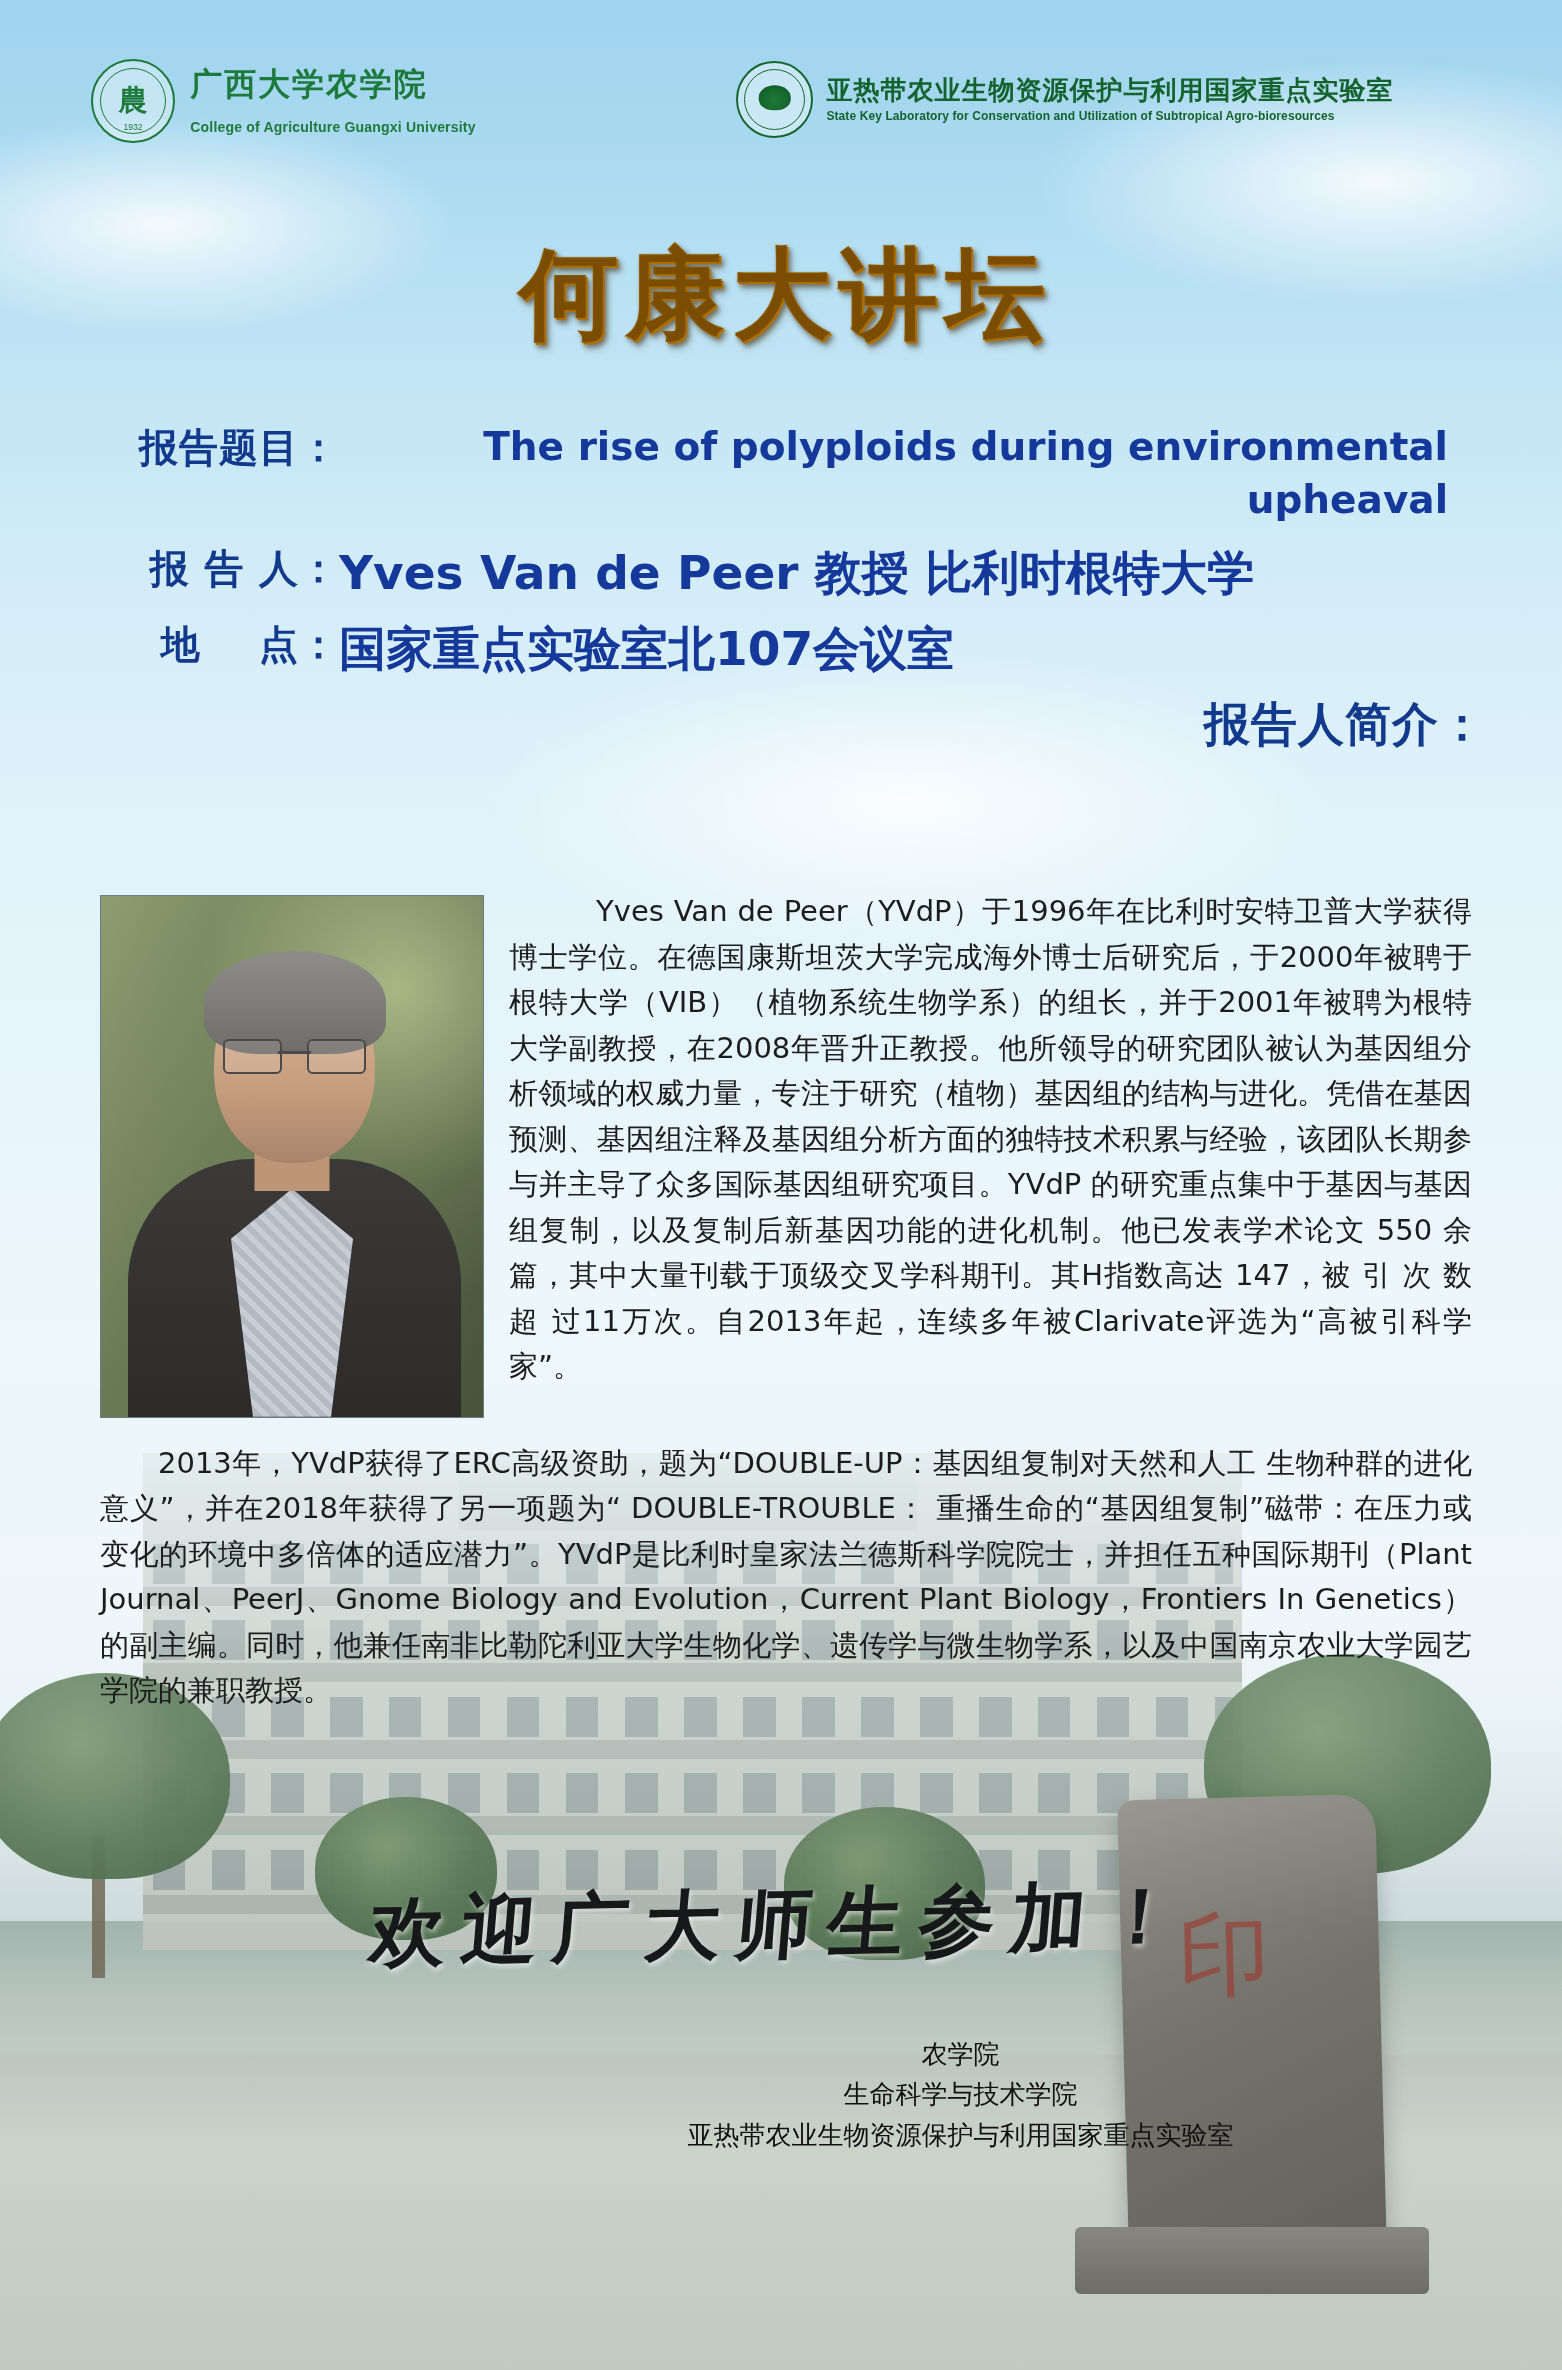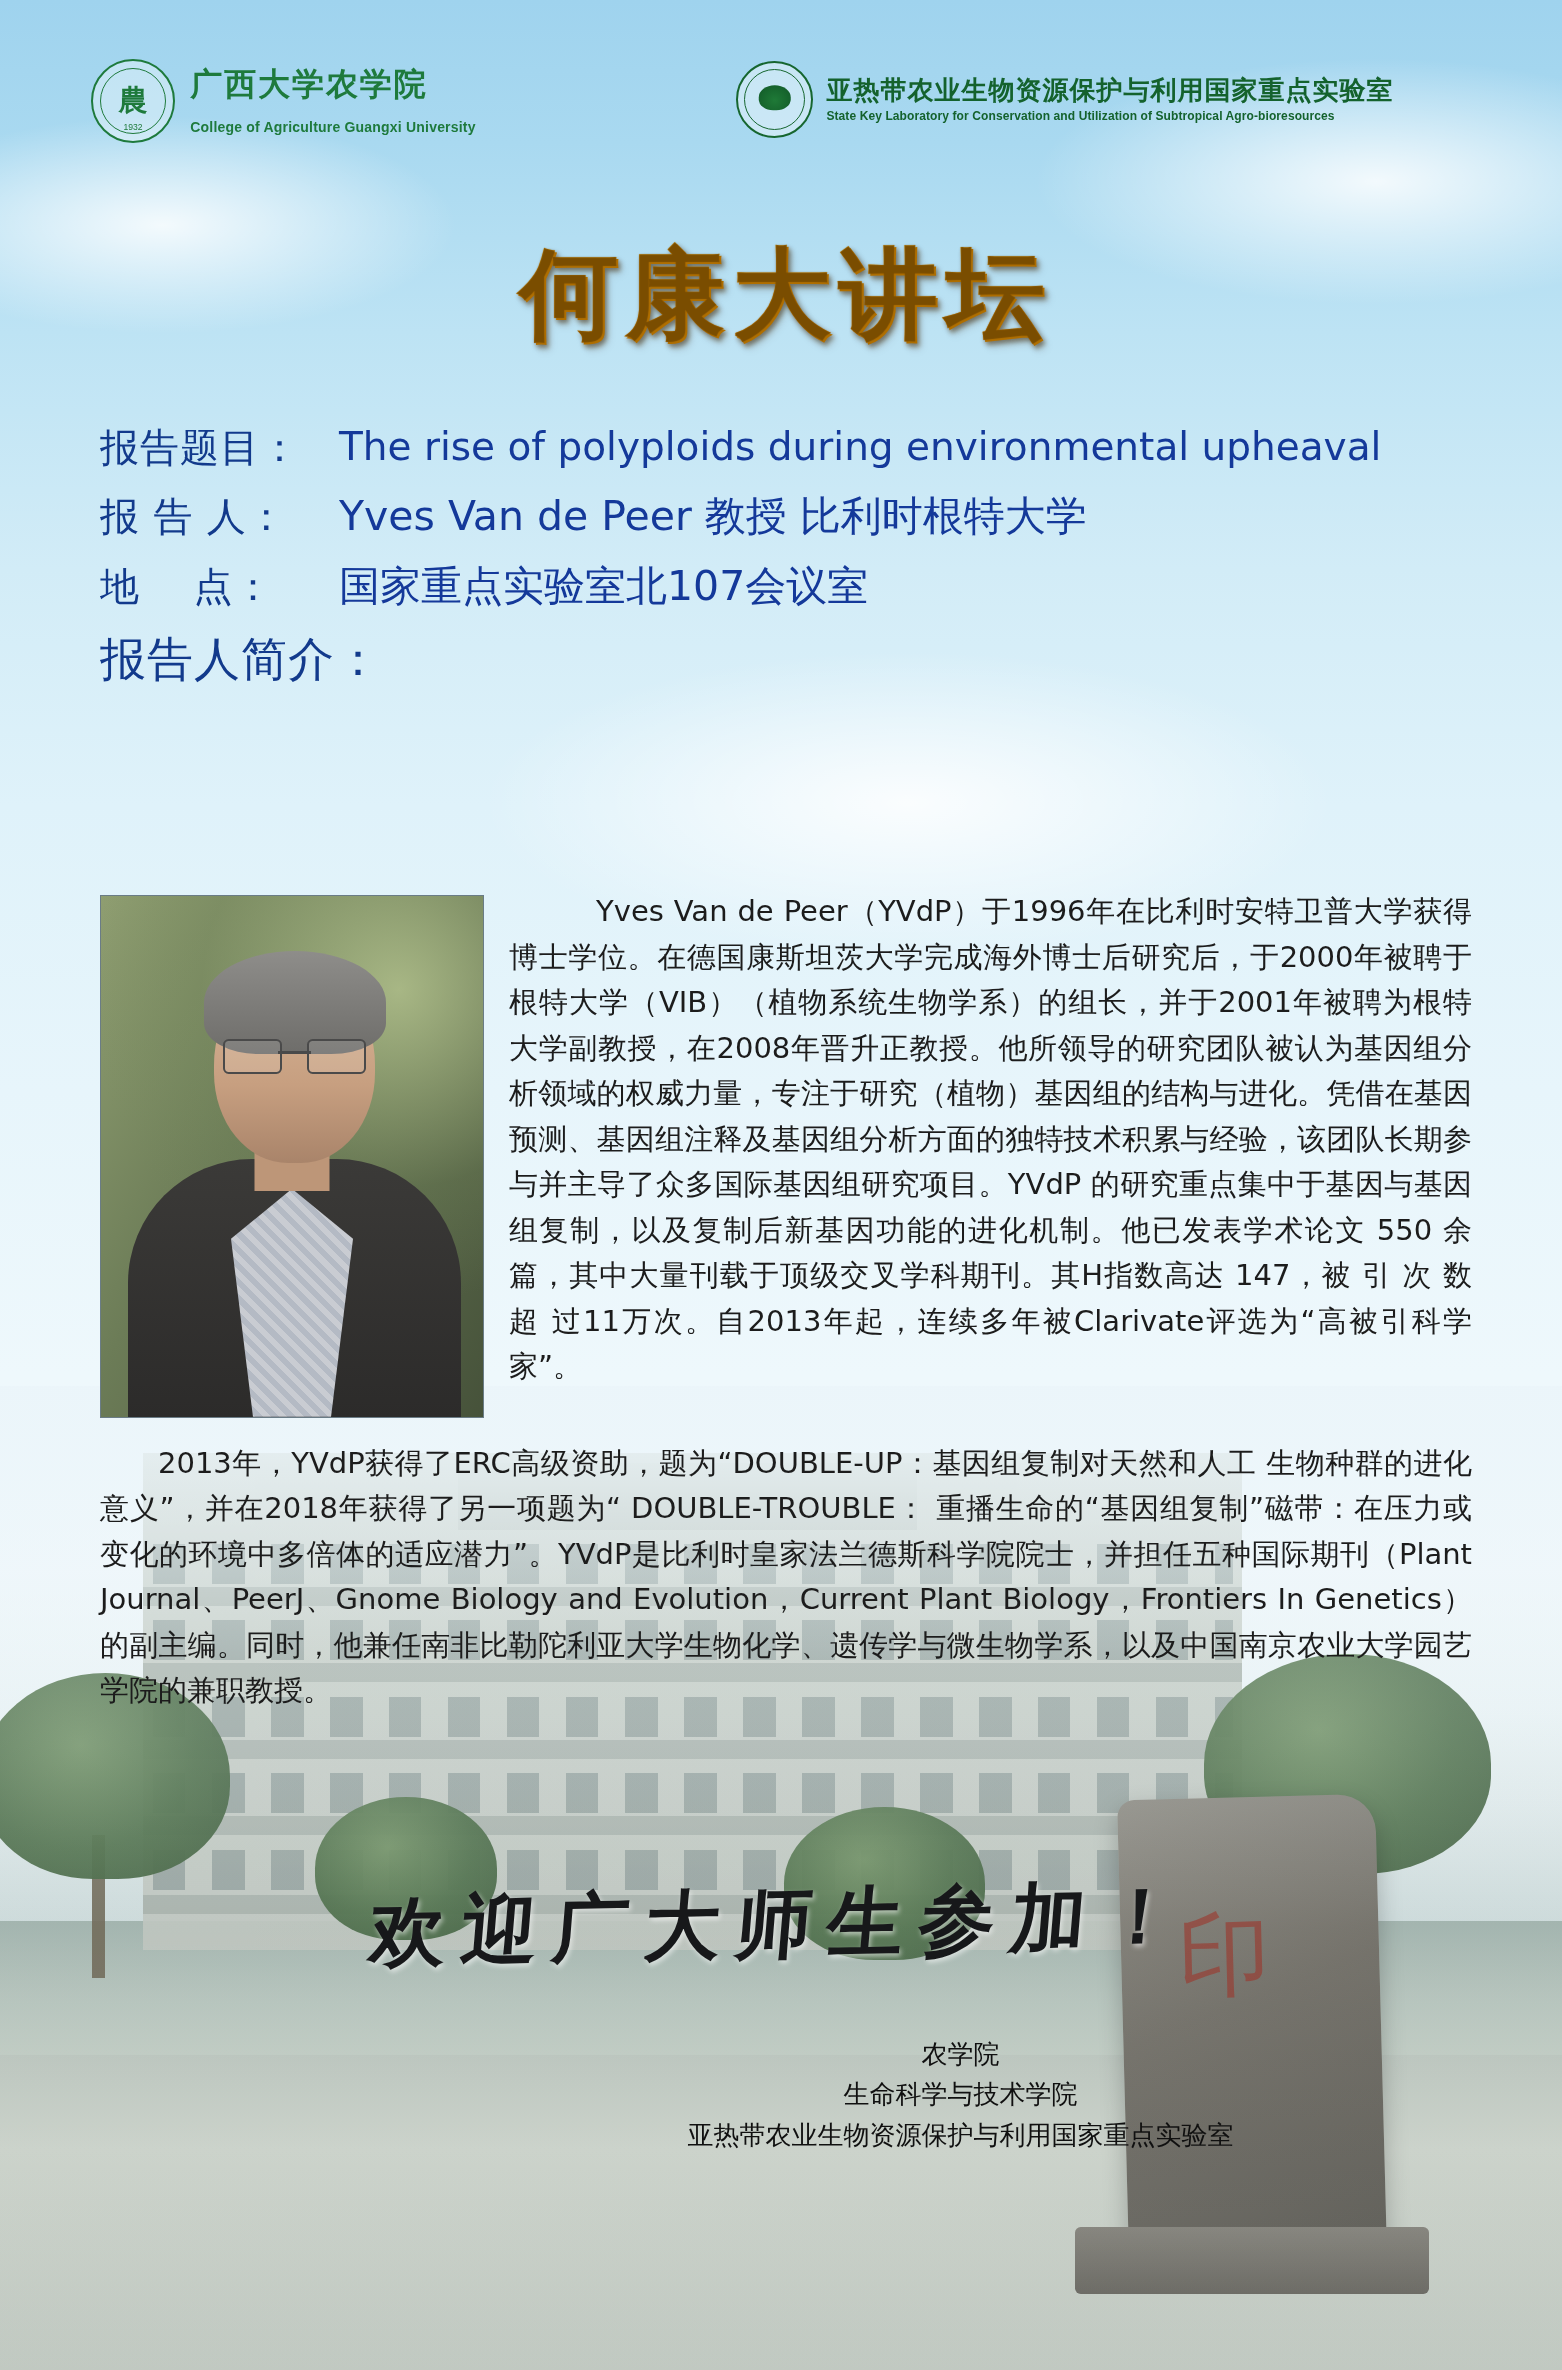--- a/index.html
+++ b/index.html
@@ -279,37 +279,38 @@
   }
 
   
   .info {
     position: absolute;
     left: 100px;
     top: 421px;
     width: 1386px;
     color: #123a8c;
     font-family: "DejaVu Sans", sans-serif;
-    font-weight: normal;
+    font-weight: bold;
+    text-align: right;
   }
   .info-row {
     display: flex;
     align-items: flex-start;
     margin-bottom: 15.3px;
   }
   .info-label {
     flex: none;
     width: 239px;
     font-size: 39px;
     letter-spacing: 1px;
     color: #123a8c;
     white-space: pre;
   }
   .info-value {
-    font-size: 41px;
+    font-size: 47px;
     color: #14399a;
     line-height: 1.3;
   }
   .title-value {
     font-size: 39px;
     line-height: 1.35;
     max-width: 1109px;
   }
   .speaker-intro-label {
     font-size: 46px;

